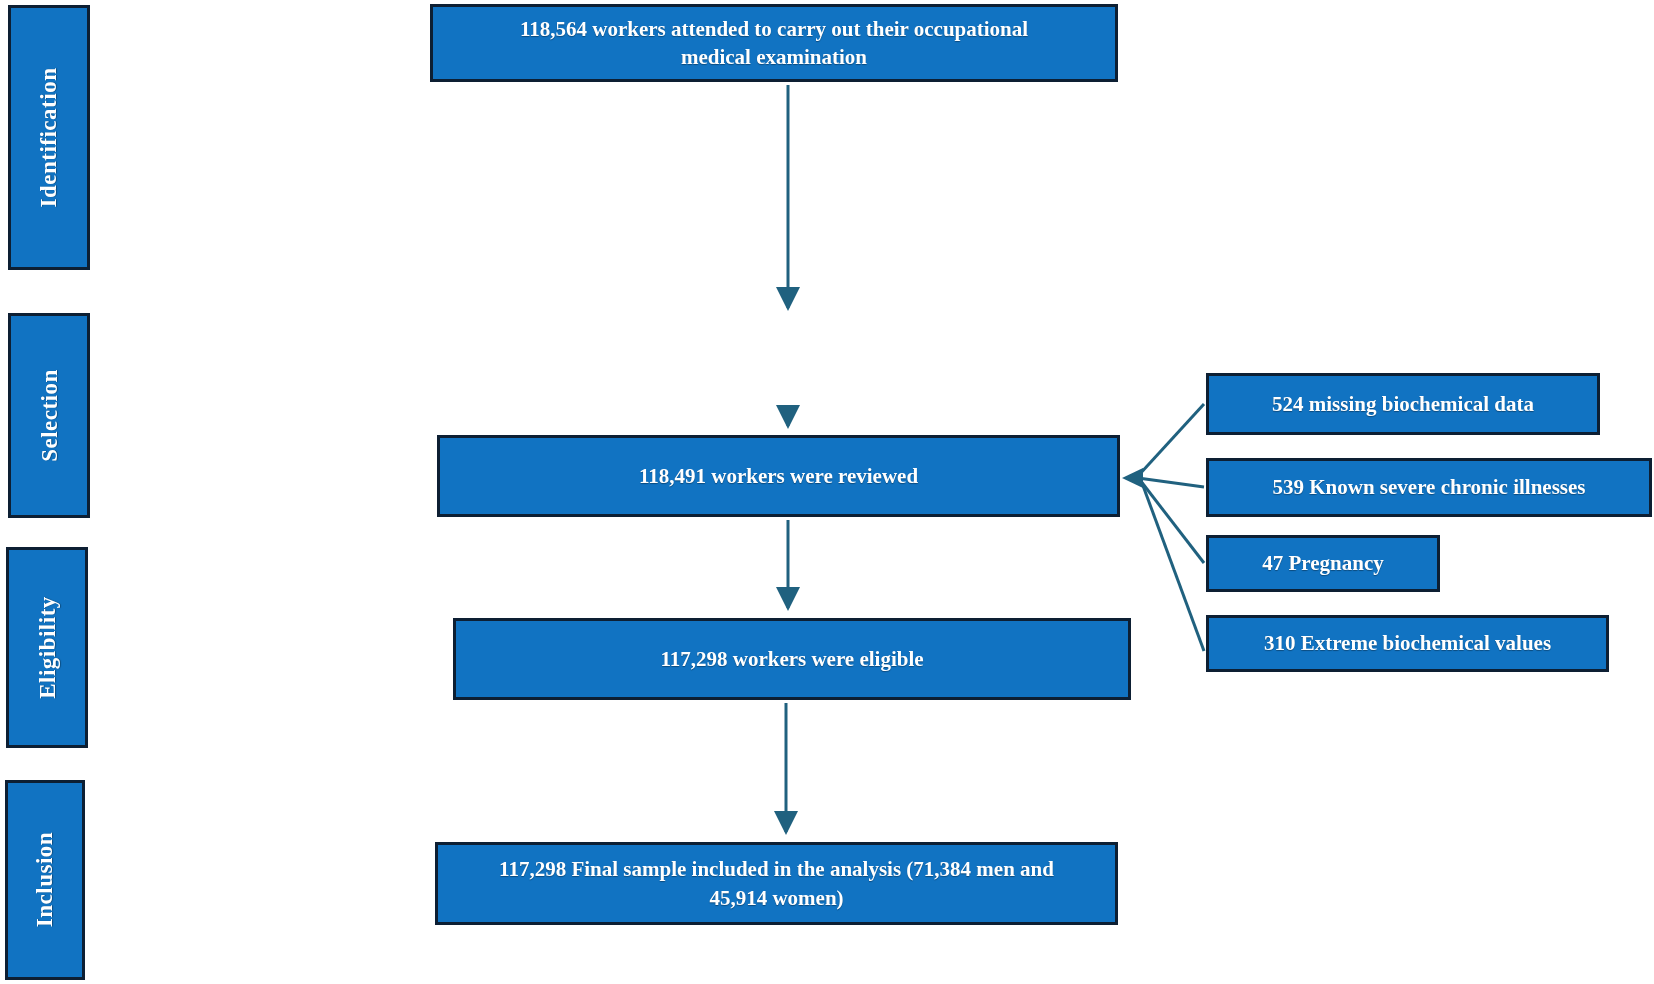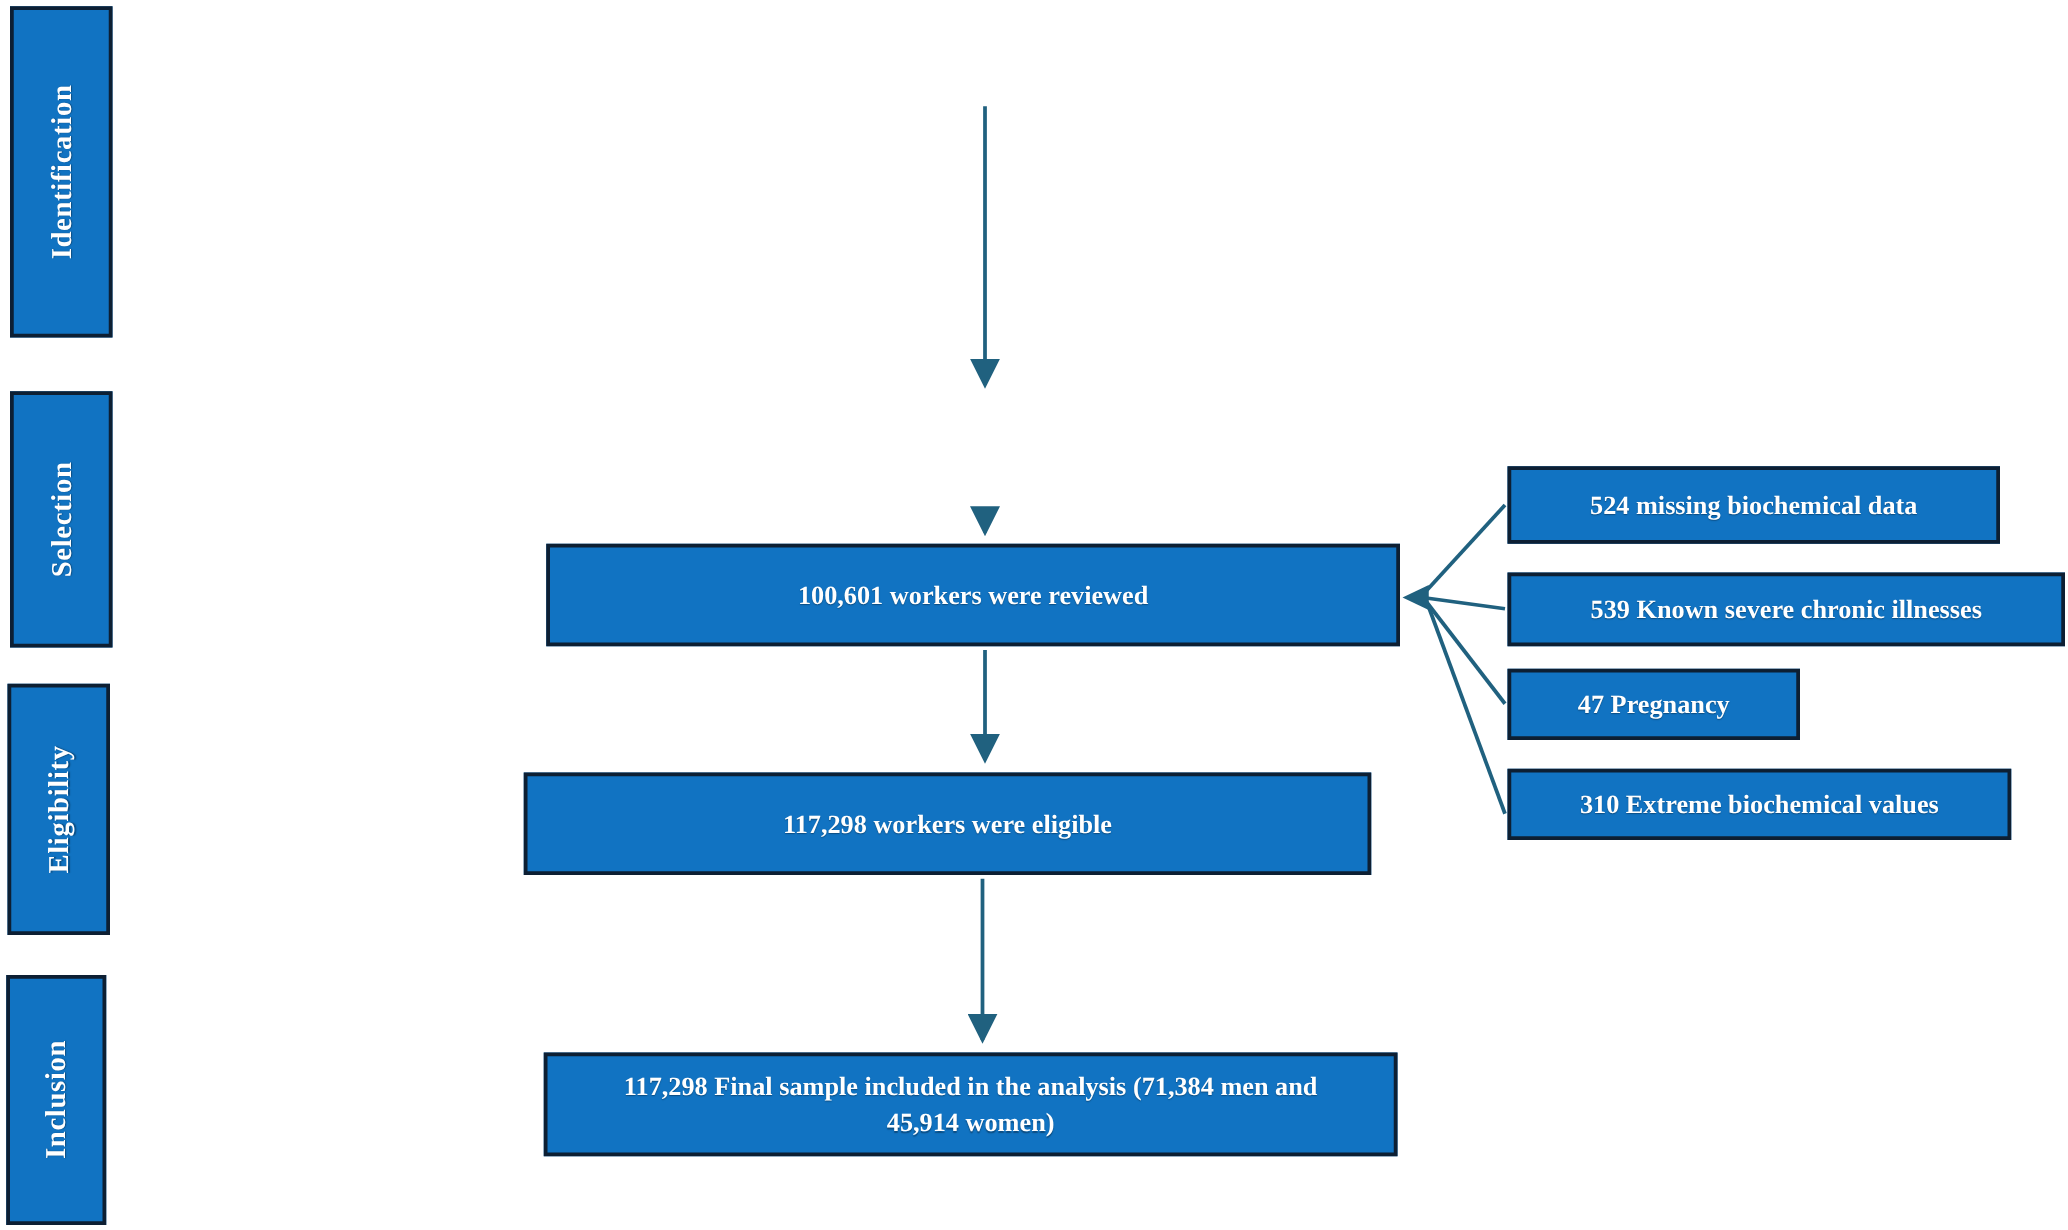--- a/index.html
+++ b/index.html
@@ -69,24 +69,27 @@
   <div class="box stage" style="left:8px;top:313px;width:82px;height:205px;">
     <span>Selection</span>
   </div>
   <div class="box stage" style="left:6px;top:547px;width:82px;height:201px;">
     <span>Eligibility</span>
   </div>
   <div class="box stage" style="left:5px;top:780px;width:80px;height:200px;">
     <span>Inclusion</span>
   </div>
 
+  <div class="box flow-box" style="left:430px;top:4px;width:688px;height:78px;">
+    <span>118,564 workers attended to carry out their occupational medical examination</span>
+  </div>
   <div class="box flow-box" style="left:437px;top:435px;width:683px;height:82px;">
-    <span>100,601 workers were reviewed</span>
+    <span>118,491 workers were reviewed</span>
   </div>
-  <div class="box flow-box" style="left:419px;top:618px;width:678px;height:82px;">
+  <div class="box flow-box" style="left:453px;top:618px;width:678px;height:82px;">
     <span>117,298 workers were eligible</span>
   </div>
   <div class="box flow-box wide-pad" style="left:435px;top:842px;width:683px;height:83px;">
     <span>117,298 Final sample included in the analysis (71,384 men and 45,914 women)</span>
   </div>
 
   <div class="box excl-box" style="left:1206px;top:373px;width:394px;height:62px;">
     <span>524 missing biochemical data</span>
   </div>
   <div class="box excl-box" style="left:1206px;top:458px;width:446px;height:59px;">

